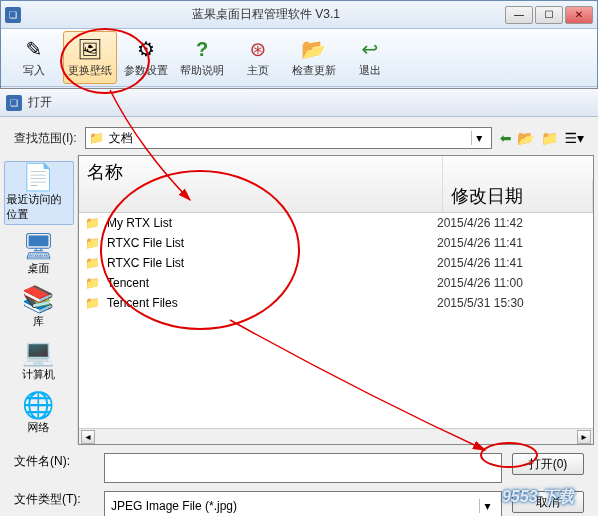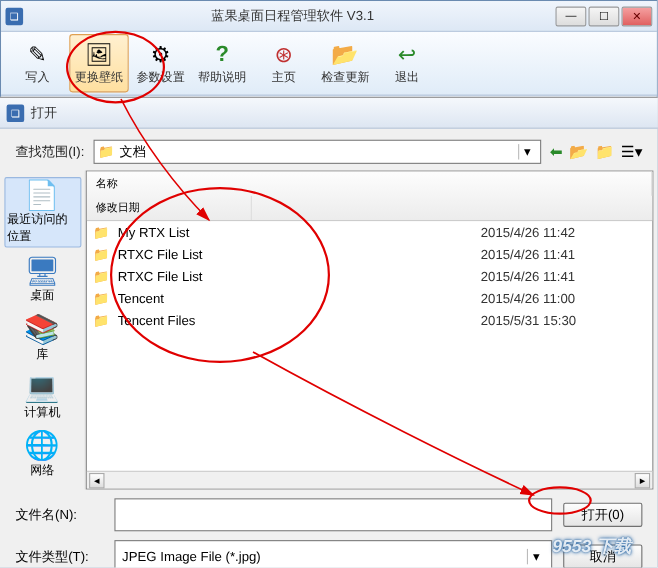--- a/index.html
+++ b/index.html
@@ -35,34 +35,34 @@
 .nav-icons { display: flex; gap: 6px; font-size: 14px; }
 .nav-icons span { cursor: pointer; }
 
 .fd-body { display: flex; height: 290px; }
 .places { width: 78px; background: #f0f0f0; display: flex; flex-direction: column; align-items: center; padding: 6px 0; gap: 6px; border-right: 1px solid #ddd; }
 .place { display: flex; flex-direction: column; align-items: center; font-size: 11px; gap: 2px; cursor: pointer; padding: 2px; width: 70px; }
 .place.sel { background: #d6e6fa; border: 1px solid #9ab8e0; border-radius: 2px; }
 .place .pico { font-size: 26px; line-height: 1; }
 
 .filelist { flex: 1; background: #fff; border: 1px solid #888; margin: 0 4px 0 0; display: flex; flex-direction: column; position: relative; }
-.fl-header { display: flex; background: linear-gradient(#fdfdfd, #ececec); border-bottom: 1px solid #ccc; font-size: 10px; flex-direction: column; }
+.fl-header { display: flex; background: linear-gradient(#fdfdfd, #ececec); border-bottom: 1px solid #ccc; font-size: 18px; }
 .fl-header .col { padding: 4px 8px; border-right: 1px solid #ddd; }
 .col.name { flex: 1; }
-.col.date { width: 150px; }
+.col.date { width: 150px; margin-top: 24px; }
 .fl-rows { flex: 1; overflow: auto; }
 .fl-row { display: flex; align-items: center; font-size: 12px; padding: 3px 6px; gap: 6px; }
 .fl-row .fico { color: #e8b050; width: 16px; }
 .fl-row .fname { flex: 1; }
 .fl-row .fdate { width: 150px; color: #333; }
 .fl-scroll { position: absolute; bottom: 0; left: 0; right: 0; height: 16px; background: #f0f0f0; border-top: 1px solid #ccc; display: flex; justify-content: space-between; align-items: center; padding: 0 2px; font-size: 10px; }
 .fl-scroll .arrow { width: 14px; height: 14px; background: linear-gradient(#fff,#ddd); border: 1px solid #aaa; display:flex; align-items:center; justify-content:center; cursor:pointer; }
 
 .fd-bottom { padding: 8px 14px; display: flex; flex-direction: column; gap: 8px; }
-.fd-row { display: flex; align-items: center; gap: 10px; }
+.fd-row { display: flex; gap: 10px; }
 .fd-row .lbl { font-size: 12px; width: 80px; }
 .fd-input, .fd-combo { flex: 1; height: 30px; border: 1px solid #7a7a7a; background: #fff; font-size: 12px; padding: 0 6px; display: flex; align-items: center; }
 .fd-combo .dd { margin-left: auto; width: 16px; text-align: center; border-left: 1px solid #bbb; }
 .fd-btn { width: 72px; height: 22px; border: 1px solid #707070; background: linear-gradient(#fdfdfd, #e5e5e5); font-size: 12px; display: flex; align-items: center; justify-content: center; cursor: pointer; border-radius: 2px; }
 
 
 .anno { position: absolute; pointer-events: none; }
 .ellipse { border: 2px solid #e00000; border-radius: 50%; }
 .ell1 { left: 60px; top: 28px; width: 90px; height: 66px; }
 .ell2 { left: 100px; top: 170px; width: 200px; height: 160px; }

